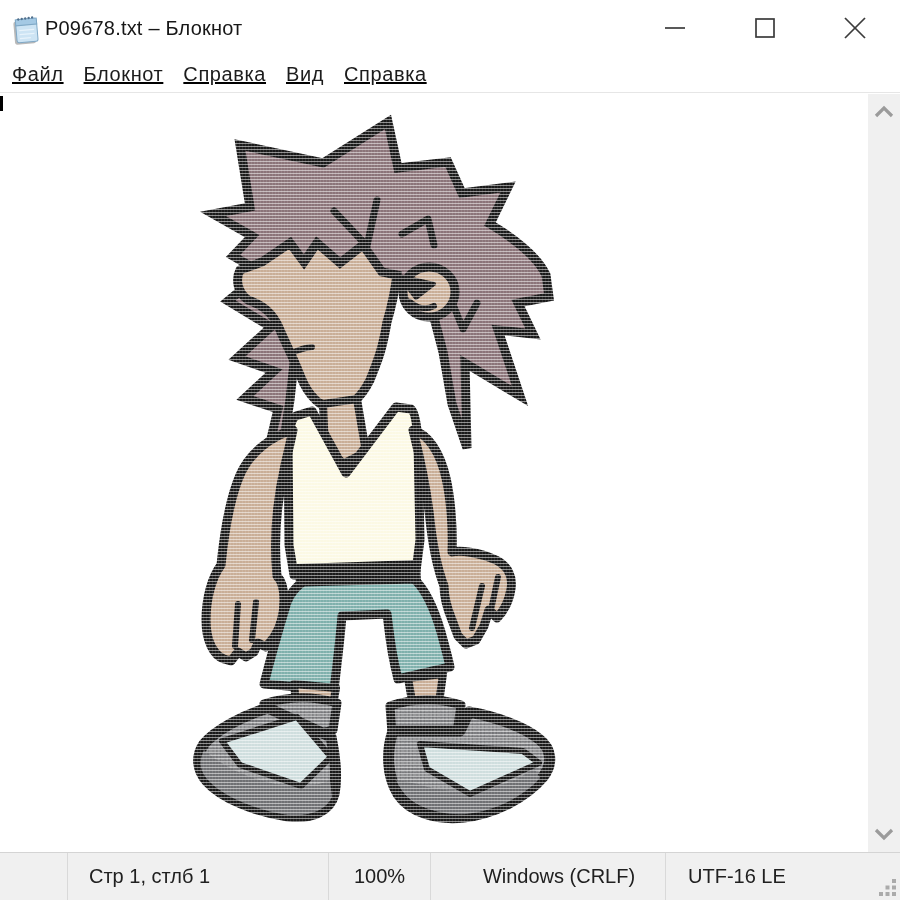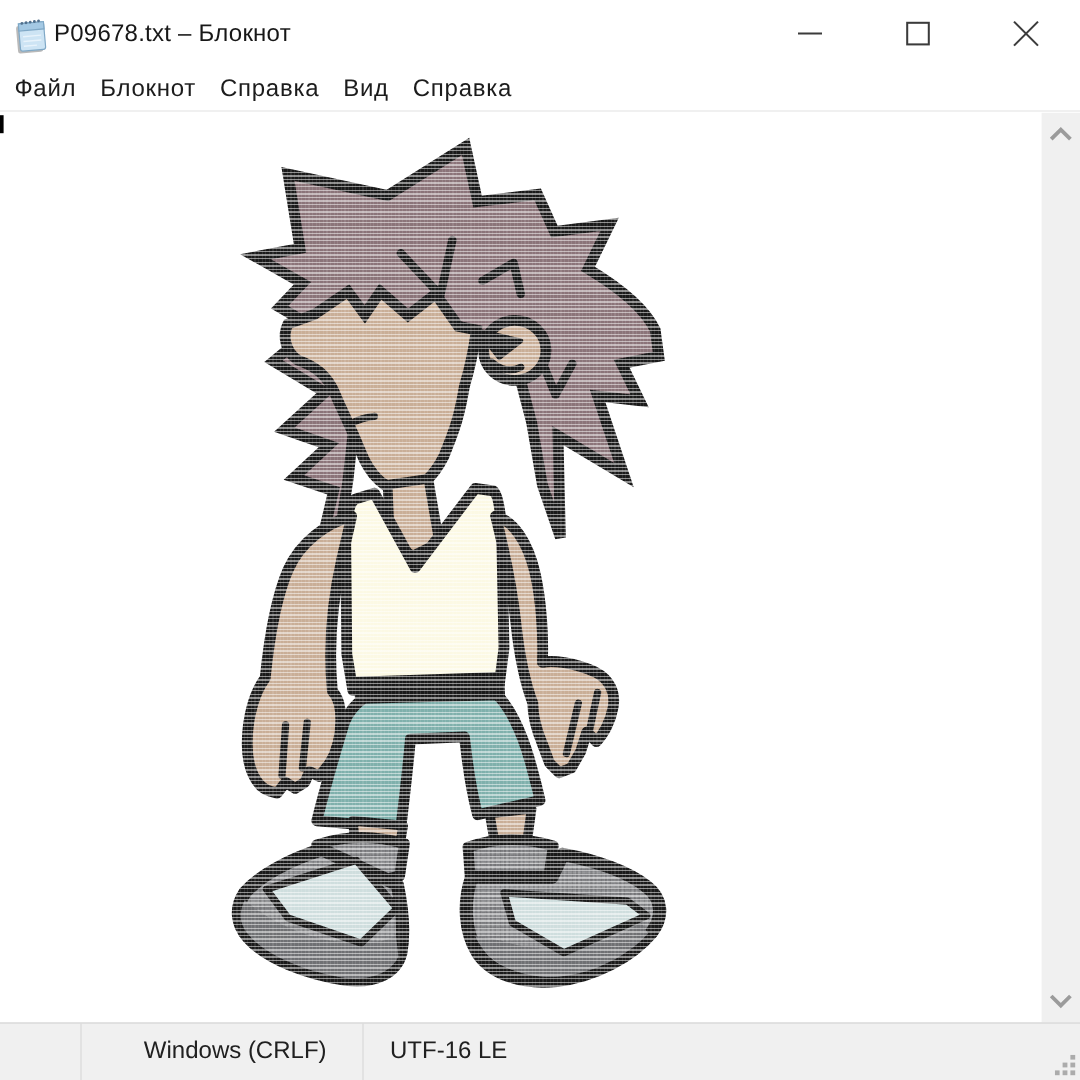--- a/index.html
+++ b/index.html
@@ -9,21 +9,21 @@
     font-family:"Liberation Sans","DejaVu Sans",sans-serif;
     -webkit-font-smoothing:antialiased;
   }
   
   .titlebar{position:absolute;left:0;top:0;width:900px;height:56px;background:#ffffff;display:flex;align-items:center;}
   .app-icon{width:34px;height:34px;margin-left:9px;flex:0 0 auto;}
   .title-text{margin-left:2px;font-size:20px;color:#171717;letter-spacing:.2px;white-space:nowrap;}
   .win-controls{position:absolute;right:0;top:0;height:56px;display:flex;}
   .win-btn{width:90px;height:56px;display:flex;align-items:center;justify-content:center;background:transparent;border:0;padding:0;cursor:default;}
   
-  .menubar{position:absolute;left:0;top:56px;width:900px;height:37px;background:#ffffff;border-bottom:1px solid #e6e6e6;display:flex;align-items:center;padding-left:2px;box-sizing:border-box;}
+  .menubar{position:absolute;left:0;top:56px;width:900px;height:37px;background:#ffffff;border-bottom:1px solid #e6e6e6;display:flex;align-items:center;padding-left:2px;box-sizing:border-box;text-decoration:underline;}
   .menu-item{font-size:20px;color:#1c1c1c;padding:0 10px;letter-spacing:.6px;white-space:nowrap;}
   
   .content{position:absolute;left:0;top:94px;width:900px;height:758px;background:#ffffff;overflow:hidden;}
   .caret{position:absolute;left:0;top:2px;width:3px;height:15px;background:#000;}
   .art-wrap{position:absolute;left:188px;top:16px;width:380px;height:714px;}
   .art-wrap svg{display:block;width:100%;height:100%;}
   .scanlines{
     position:absolute;left:0;top:0;width:100%;height:100%;pointer-events:none;
     background:
       repeating-linear-gradient(180deg, rgba(255,255,255,.5) 0px, rgba(255,255,255,.5) 1.2px, rgba(255,255,255,0) 1.2px, rgba(255,255,255,0) 3px),
@@ -201,20 +201,26 @@
   </div>
   <div class="scroll-arrow scroll-down">
     <svg width="22" height="14" viewBox="0 0 22 14">
         <polyline points="3,3 11,11 19,3" fill="none" stroke="#9b9b9b" stroke-width="3.2"></polyline>
       </svg>
   </div>
 </div>
 
 <div class="statusbar">
   <div class="seg seg0"></div>
+  <div class="seg seg1 seg-divided">
+    <span>Стр 1, стлб 1</span>
+  </div>
+  <div class="seg seg2 seg-divided">
+    <span>100%</span>
+  </div>
   <div class="seg seg3 seg-divided">
     <span>Windows (CRLF)</span>
   </div>
   <div class="seg seg4 seg-divided">
     <span>UTF-16 LE</span>
   </div>
   <svg class="grip" width="18" height="18" viewBox="0 0 18 18">
     <g fill="#ababab">
       <rect x="13" y="0" width="4" height="4"></rect>
       <rect x="6.5" y="6.5" width="4" height="4"></rect>

